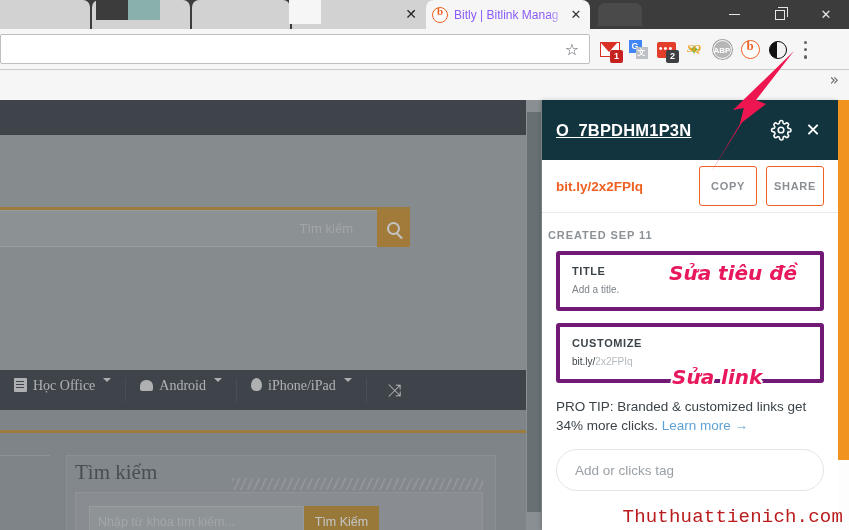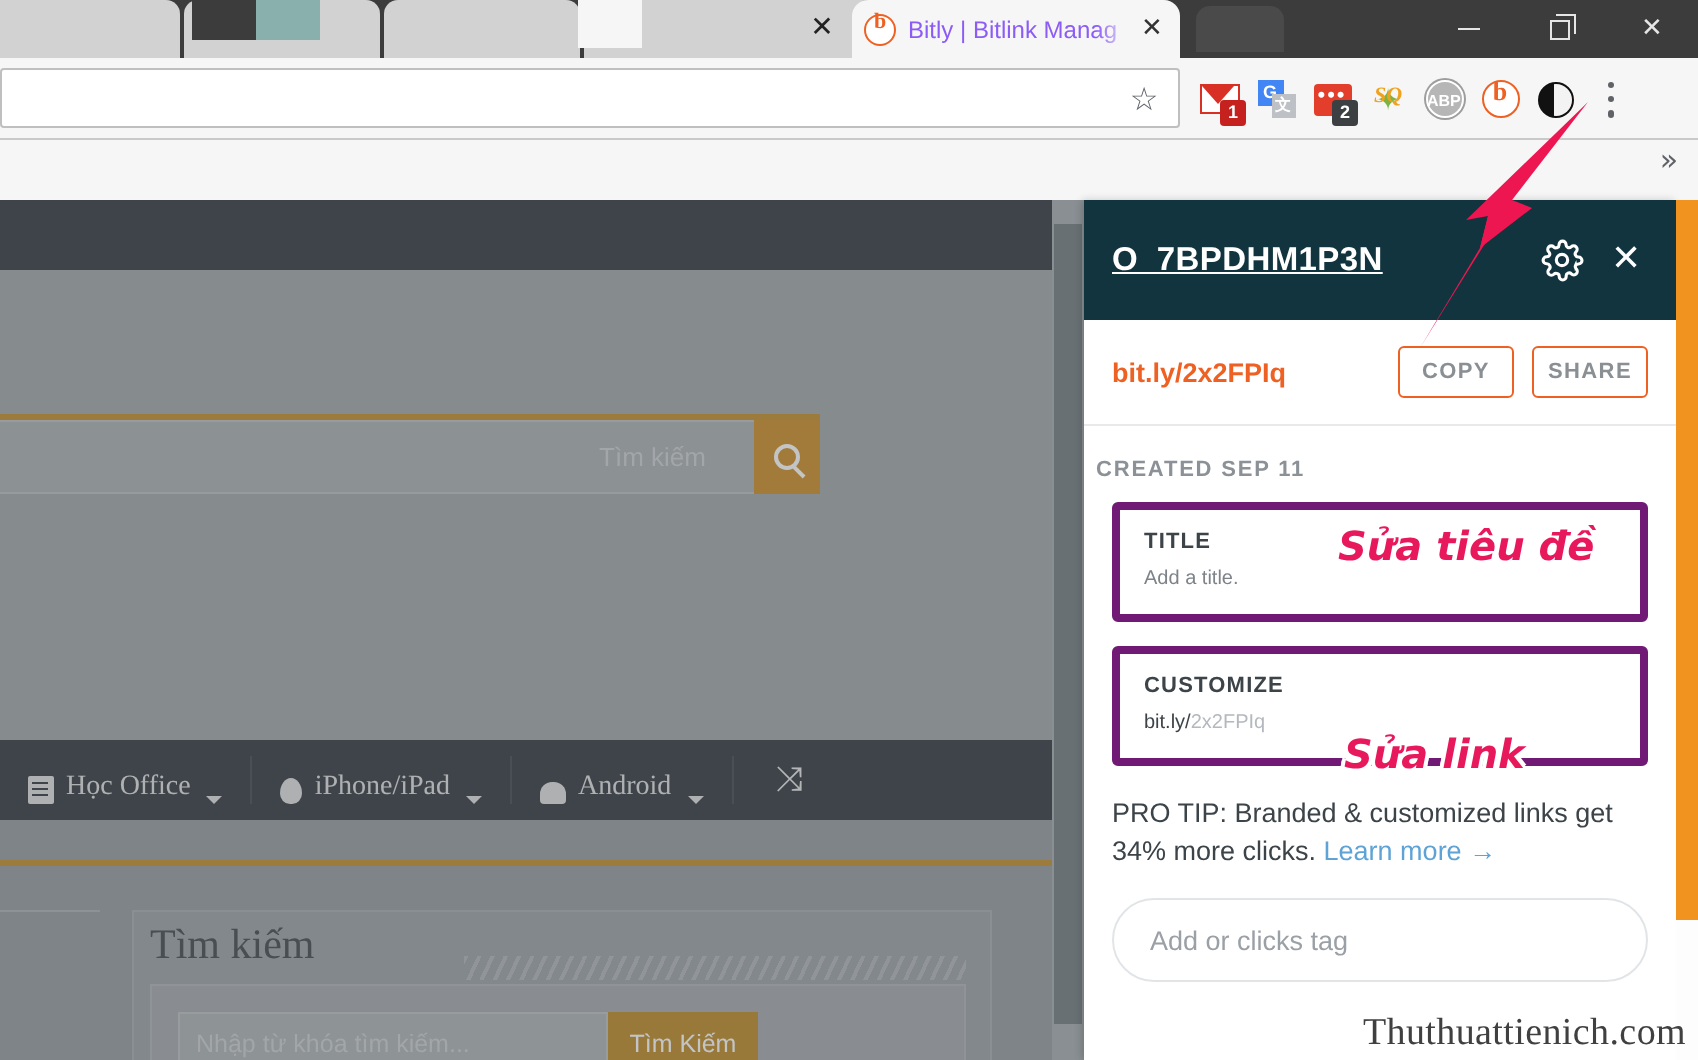--- a/index.html
+++ b/index.html
@@ -157,21 +157,21 @@
     display:flex; align-items:center; justify-content:center;
   }
   .magnifier { width: 13px; height: 13px; border: 2.2px solid #fff; border-radius: 50%; position: relative; }
   .magnifier::after { content:""; position:absolute; right:-5px; bottom:-4px; width:7px; height:2.2px;
                       background:#fff; transform: rotate(45deg); }
   .page-navbar {
     position: absolute; left: 0; top: 270px; width: 542px; height: 40px;
     background: #3c4149; display: flex; align-items: center;
   }
   .nav-item {
-    height: 24px; display:flex; align-items:flex-end; gap: 6px; padding: 0 14px;
+    height: 24px; display:flex; align-items:flex-start; gap: 6px; padding: 0 14px;
     color: #e2e2e2; font-size: 14px; font-family: "Liberation Serif", serif;
     border-right: 1px solid #4c515a;
   }
   .nav-caret { width:0; height:0; border-left:4px solid transparent; border-right:4px solid transparent;
                border-top:4px solid #e2e2e2; margin-left:2px; }
   .nav-ico { width:13px; height:14px; display:inline-block; position:relative; }
   .ico-doc { background:#e2e2e2; border-radius:1px; }
   .ico-doc::after { content:""; position:absolute; left:2px; top:3px; width:8px; height:1.3px;
                     background:#3c4149; box-shadow:0 3px 0 #3c4149, 0 6px 0 #3c4149; }
   .ico-android { width:13px; height:11px; background:#e2e2e2; border-radius:6px 6px 2px 2px; margin-top:2px; }
@@ -211,21 +211,21 @@
     height: 60px; background: #12343f; display: flex; align-items: center; padding: 0 14px;
   }
   .panel-title { flex: 1 1 auto; color: #ffffff; font-size: 16.5px; font-weight: 700; letter-spacing: .2px; text-decoration: underline; }
   .gear { width: 22px; height: 22px; margin-right: 10px; position: relative; }
   .gear svg { display:block; }
   .panel-close { width: 22px; height: 22px; color: #fff; font-size: 18px; line-height: 22px; text-align: center;
                  font-family: "DejaVu Sans", sans-serif; }
 
   .panel-linkrow { height: 52px; display:flex; align-items:center; padding: 0 14px; background:#fff; }
   .short-link { flex:1 1 auto; color: #ee6123; font-size: 13.5px; font-weight: 700; }
-  .pbtn { height: 26px; min-width: 58px; border: 1px solid #ee6123; border-radius: 3px; background:#fff;
+  .pbtn { height: 40px; min-width: 58px; border: 1px solid #ee6123; border-radius: 3px; background:#fff;
           color: #8a8f94; font-size: 11px; letter-spacing: .7px; font-weight: 700;
           display:flex; align-items:center; justify-content:center; margin-left: 9px; }
 
   .panel-divider { height:1px; background:#e7e9eb; margin: 0 0; }
   .created { padding: 16px 6px 10px; font-size: 11px; letter-spacing: .9px; color: #8b9197; font-weight: 700; }
 
   .field-card { margin: 0 14px 12px; border: 4px solid #701a75; border-radius: 3px; padding: 10px 12px 12px; position: relative; }
   .field-label { font-size: 11px; font-weight: 700; color:#3c4449; letter-spacing: .6px; }
   .field-value { font-size: 10px; color:#7d8389; margin-top: 7px; }
   .field-value .dom { color: #3c4449; }
@@ -243,21 +243,21 @@
     position: absolute; z-index: 30; color: #e8185c; font-weight: 700; font-style: italic;
     font-family: "DejaVu Sans", sans-serif; white-space: nowrap;
     text-shadow: -1.6px -1.6px 0 #fff, 1.6px -1.6px 0 #fff, -1.6px 1.6px 0 #fff, 1.6px 1.6px 0 #fff,
                  0 -2px 0 #fff, 0 2px 0 #fff, -2px 0 0 #fff, 2px 0 0 #fff;
   }
   .anno-title { left: 669px; top: 261px; font-size: 20px; }
   .anno-link  { left: 672px; top: 365px; font-size: 20px; }
   .arrow { position: absolute; left: 700px; top: 48px; width: 96px; height: 130px; z-index: 40; }
   .watermark {
     position: absolute; right: 6px; bottom: 2px; z-index: 50;
-    font-size: 19px; color: #404040; font-family: Liberation Serif, serif;
+    font-size: 19px; color: #b91c1c; font-family: Liberation Mono, monospace;
     letter-spacing: .2px;
   }
   
   .ext-scroll { position:absolute; right: 0; top: 100px; width: 11px; height: 430px; background:#fdfdfd; z-index: 12; }
   .ext-scroll-thumb { position:absolute; right: 0; top: 100px; width: 11px; height: 360px; background:#f0941f; z-index:13; }
 </style>
 </head>
 <body>
 
 <div id="root">
@@ -356,27 +356,27 @@
       </div>
     </div>
 
     <div class="page-navbar">
       <div class="nav-item">
         <span class="nav-ico ico-doc"></span>
         <span>Học Office</span>
         <span class="nav-caret"></span>
       </div>
       <div class="nav-item">
+        <span class="nav-ico ico-android"></span>
+        <span>Android</span>
+        <span class="nav-caret"></span>
+      </div>
+      <div class="nav-item">
         <span class="nav-ico ico-apple"></span>
         <span>iPhone/iPad</span>
-        <span class="nav-caret"></span>
-      </div>
-      <div class="nav-item">
-        <span class="nav-ico ico-android"></span>
-        <span>Android</span>
         <span class="nav-caret"></span>
       </div>
       <div class="nav-shuffle">⤨</div>
     </div>
 
     <div class="page-gold-rule"></div>
 
     <div class="page-body">
       <div class="side-rule"></div>
 

